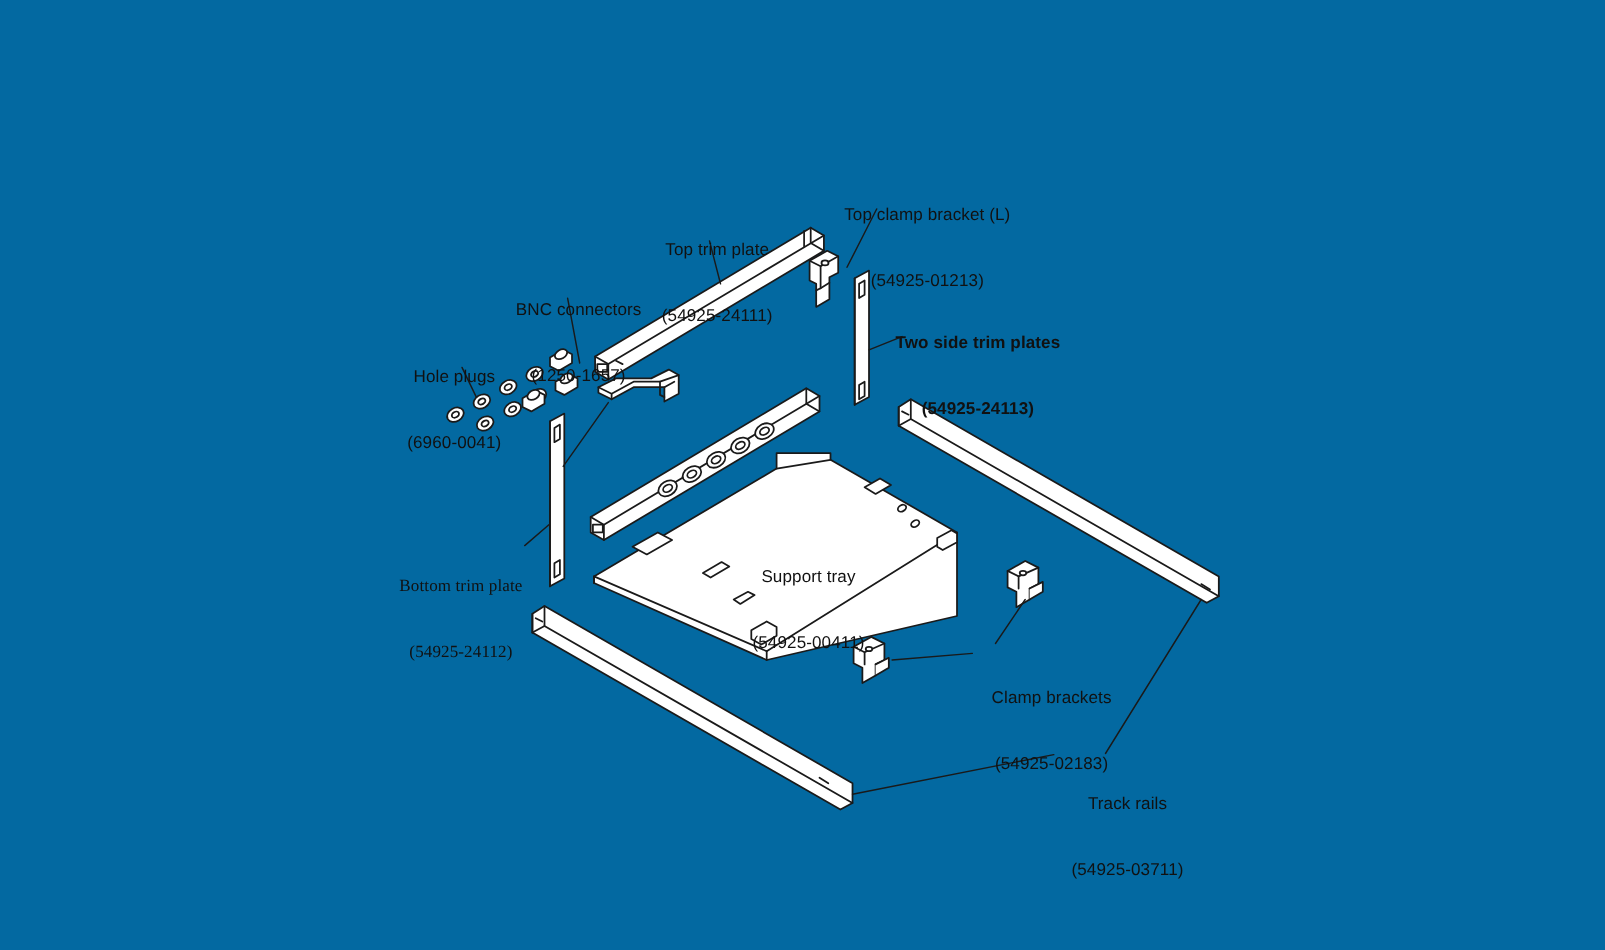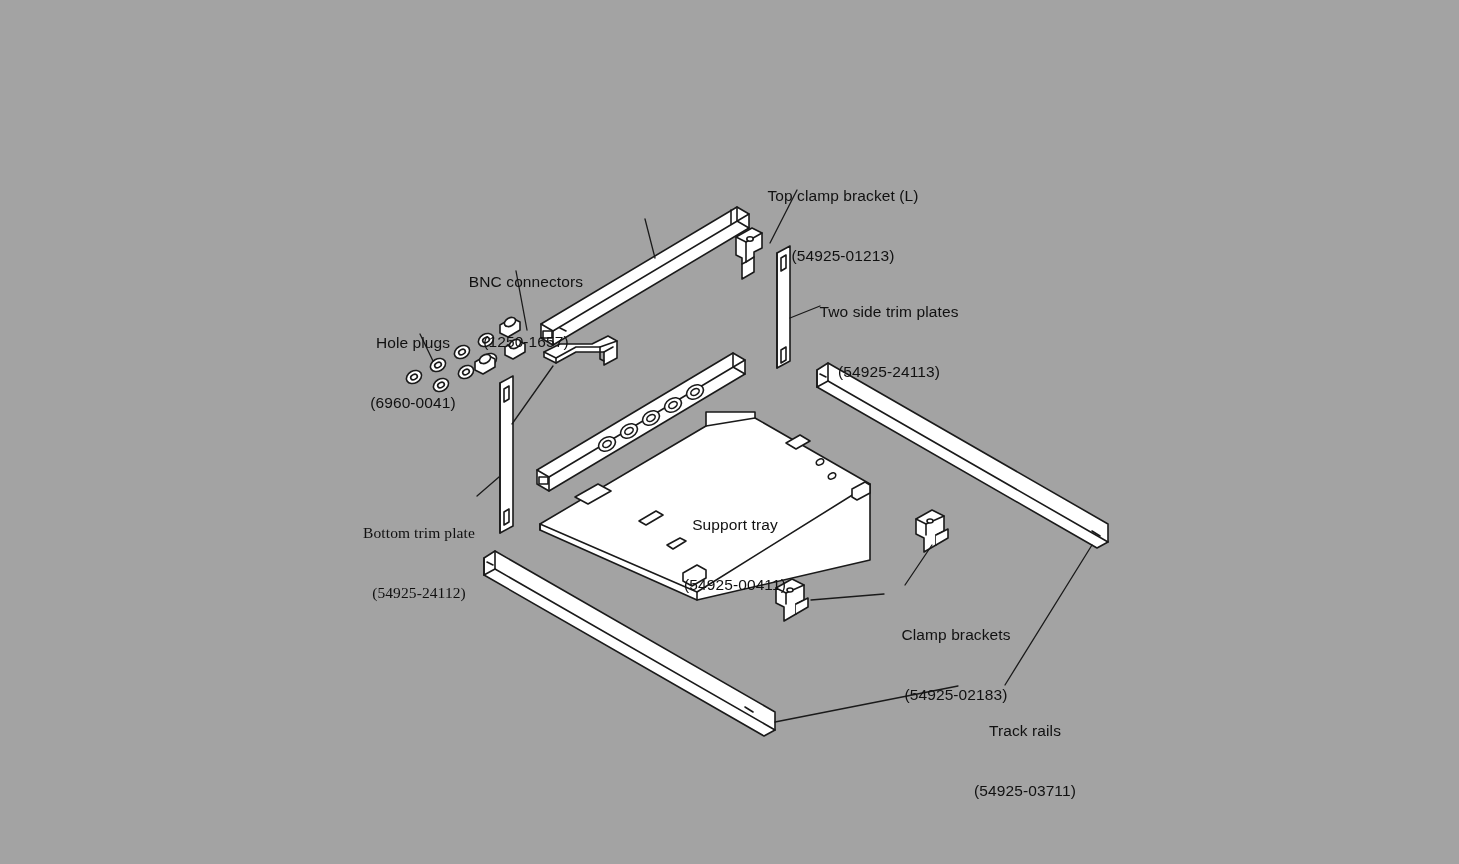--- a/index.html
+++ b/index.html
@@ -7,21 +7,21 @@
     padding: 0;
     background: #ffffff;
   }
   body {
     font-family: "Liberation Sans", sans-serif;
   }
   #canvas {
     position: relative;
     width: 1459px;
     height: 864px;
-    background: #a3a3a3;
+    background: #0369a1;
     overflow: hidden;
   }
   #diagram-svg {
     position: absolute;
     left: 0;
     top: 0;
     width: 1459px;
     height: 864px;
   }
   .label {
@@ -211,22 +211,26 @@
       </g>
 
     </g>
   </svg>
 
   <div class="label" style="left:758px; top:146px; width:170px;">
     <span class="l1">Top clamp bracket (L)</span>
     <span class="l2">(54925-01213)</span>
   </div>
 
-
-  <div class="label" style="left:800px; top:262px; width:178px;">
+  <div class="label" style="left:578px; top:178px; width:148px;">
+    <span class="l1">Top trim plate</span>
+    <span class="l2">(54925-24111)</span>
+  </div>
+
+  <div class="label" style="left:800px; top:262px; width:178px;font-weight:bold;">
     <span class="l1">Two side trim plates</span>
     <span class="l2">(54925-24113)</span>
   </div>
 
   <div class="label" style="left:446px; top:232px; width:160px;">
     <span class="l1">BNC connectors</span>
     <span class="l2">(1250-1657)</span>
   </div>
 
   <div class="label" style="left:345px; top:293px; width:136px;">

